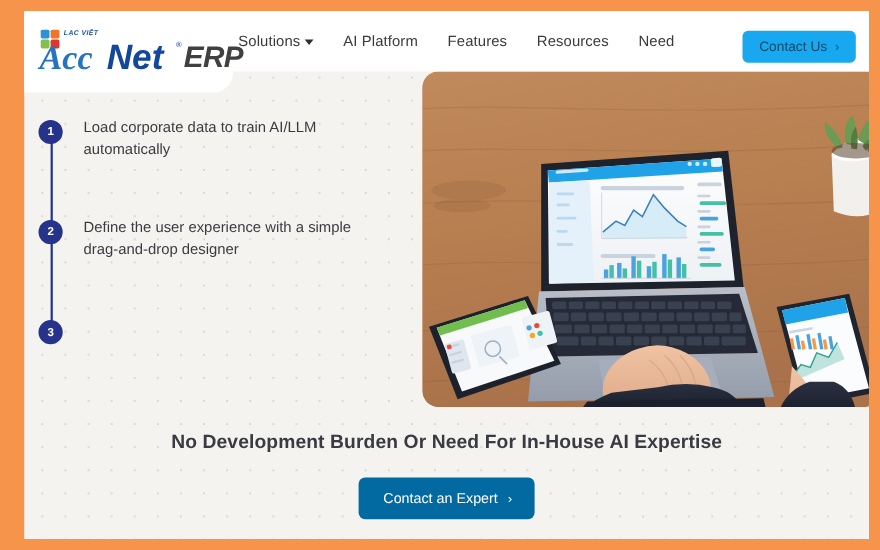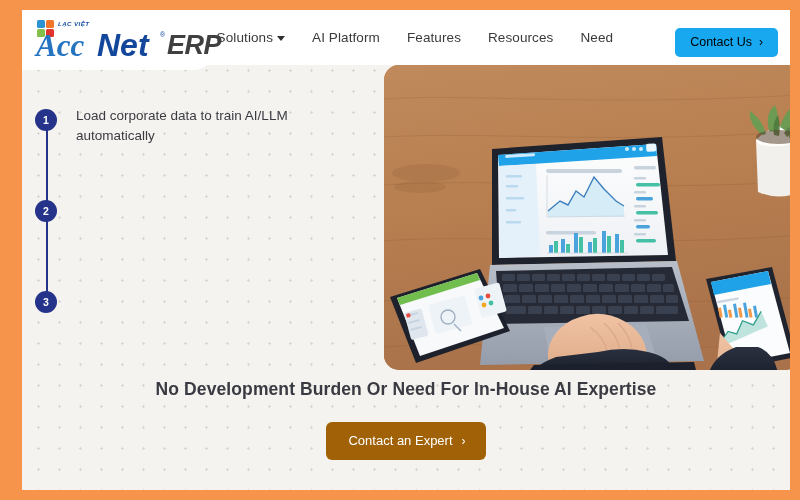--- a/index.html
+++ b/index.html
@@ -78,21 +78,21 @@
     border-right: 4.5px solid transparent;
     border-top: 5.5px solid #2f2f2f;
     margin-top: 2px;
   }
 
   .cta-top {
     position: absolute;
     right: 12px;
     top: 18px;
     background: #17a8f0;
-    color: #000000;
+    color: #0c4a6e;
     font-size: 12.5px;
     padding: 7px 15px 8px 15px;
     border-radius: 5px;
     border: none;
     display: flex;
     align-items: center;
     gap: 7px;
     cursor: pointer;
     white-space: nowrap;
   }
@@ -100,21 +100,21 @@
     font-size: 12px;
     line-height: 1;
     font-weight: 400;
   }
 
   
   .logo-box {
     position: absolute;
     top: 0; left: 0;
     width: 190px;
-    height: 60px;
+    height: 74px;
     background: #ffffff;
     border-bottom-right-radius: 18px;
     z-index: 10;
     display: flex;
     align-items: center;
     padding-left: 14px;
   }
 
   .logo {
     position: relative;
@@ -249,36 +249,36 @@
     overflow: hidden;
     background: #bb8055;
     z-index: 3;
   }
   .hero-photo svg { display: block; width: 100%; height: 100%; }
 
   
   .bottom {
     position: absolute;
     left: 0; right: 0;
-    bottom: 30px;
+    bottom: 18px;
     text-align: center;
     z-index: 4;
   }
   .bottom-title {
     font-size: 17.5px;
     font-weight: 700;
     color: #3a3a42;
     letter-spacing: .1px;
     margin-bottom: 22px;
   }
   .cta-bottom {
     display: inline-flex;
     align-items: center;
     gap: 9px;
-    background: #a16207;
+    background: #0369a1;
     color: #ffffff;
     font-size: 13px;
     padding: 11px 20px 12px 22px;
     border: none;
     border-radius: 6px;
     cursor: pointer;
   }
 </style>
 </head>
 <body>
@@ -336,20 +336,21 @@
     <div class="steps">
       <div class="timeline-line"></div>
 
       <div class="step">
         <div class="step-num">1</div>
         <div class="step-text">Load corporate data to train AI/LLM automatically</div>
       </div>
 
       <div class="step">
         <div class="step-num">2</div>
+        <div class="step-text">Define the user experience with a simple drag-and-drop designer</div>
       </div>
 
       <div class="step">
         <div class="step-num">3</div>
       </div>
     </div>
 
     <div class="hero-photo">
       <svg viewBox="0 0 416 305" preserveAspectRatio="xMidYMid slice">
         <defs>

